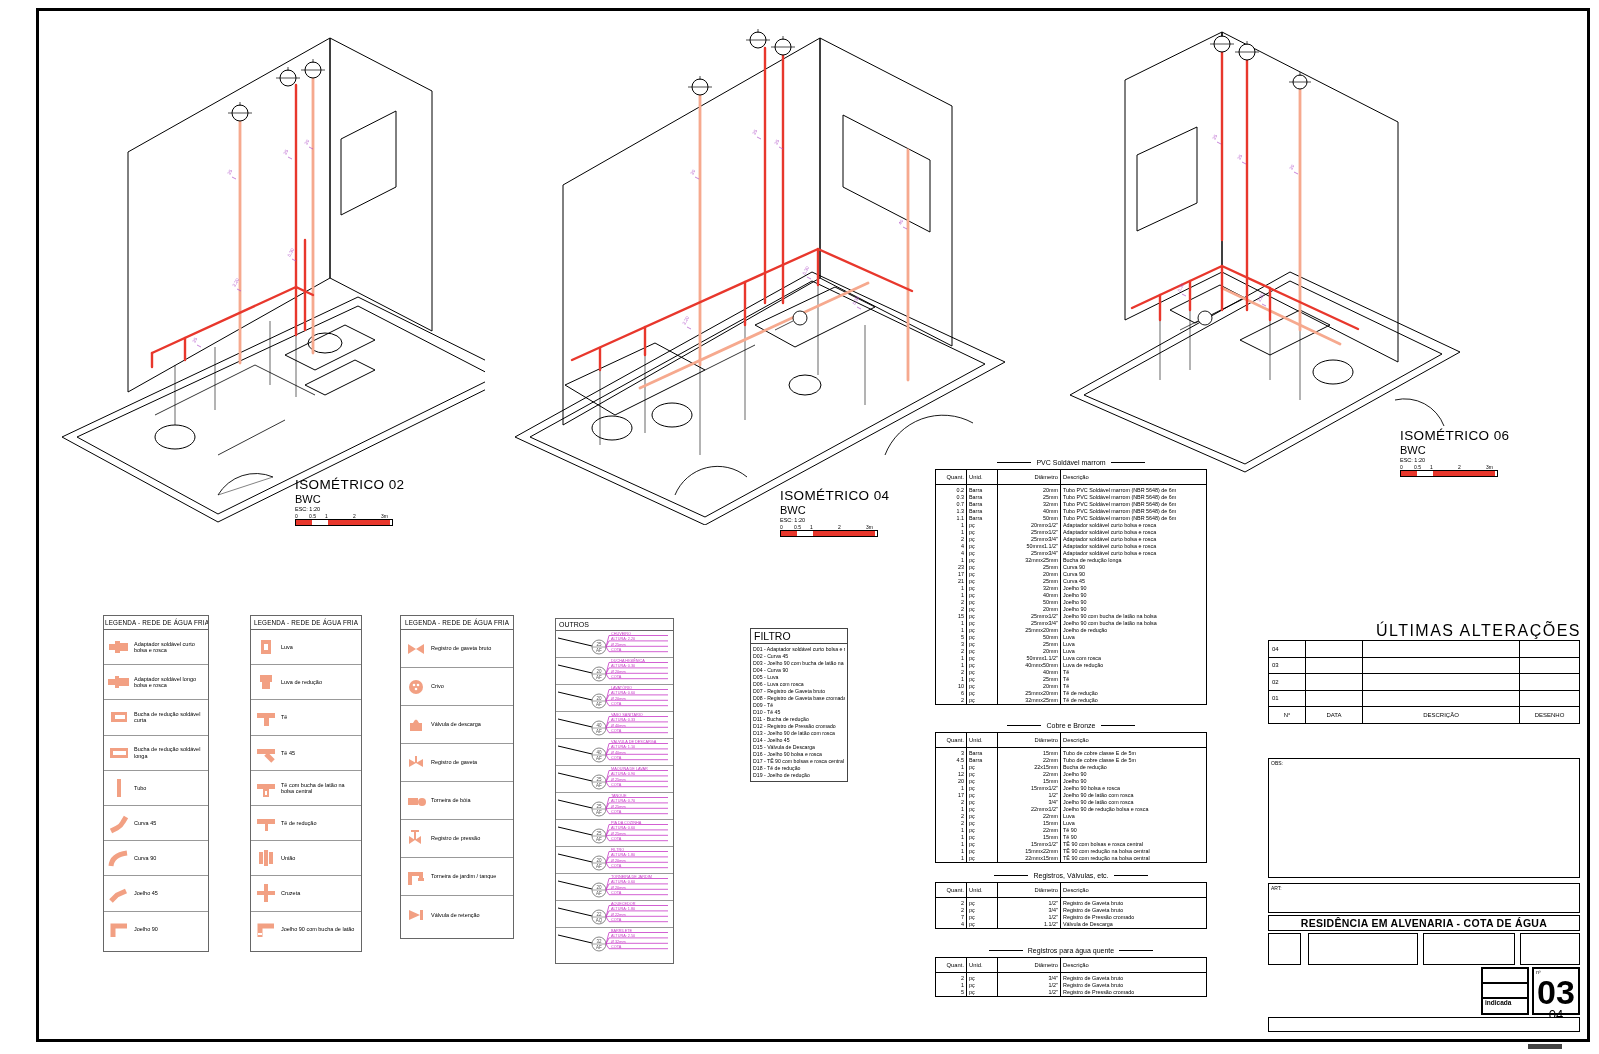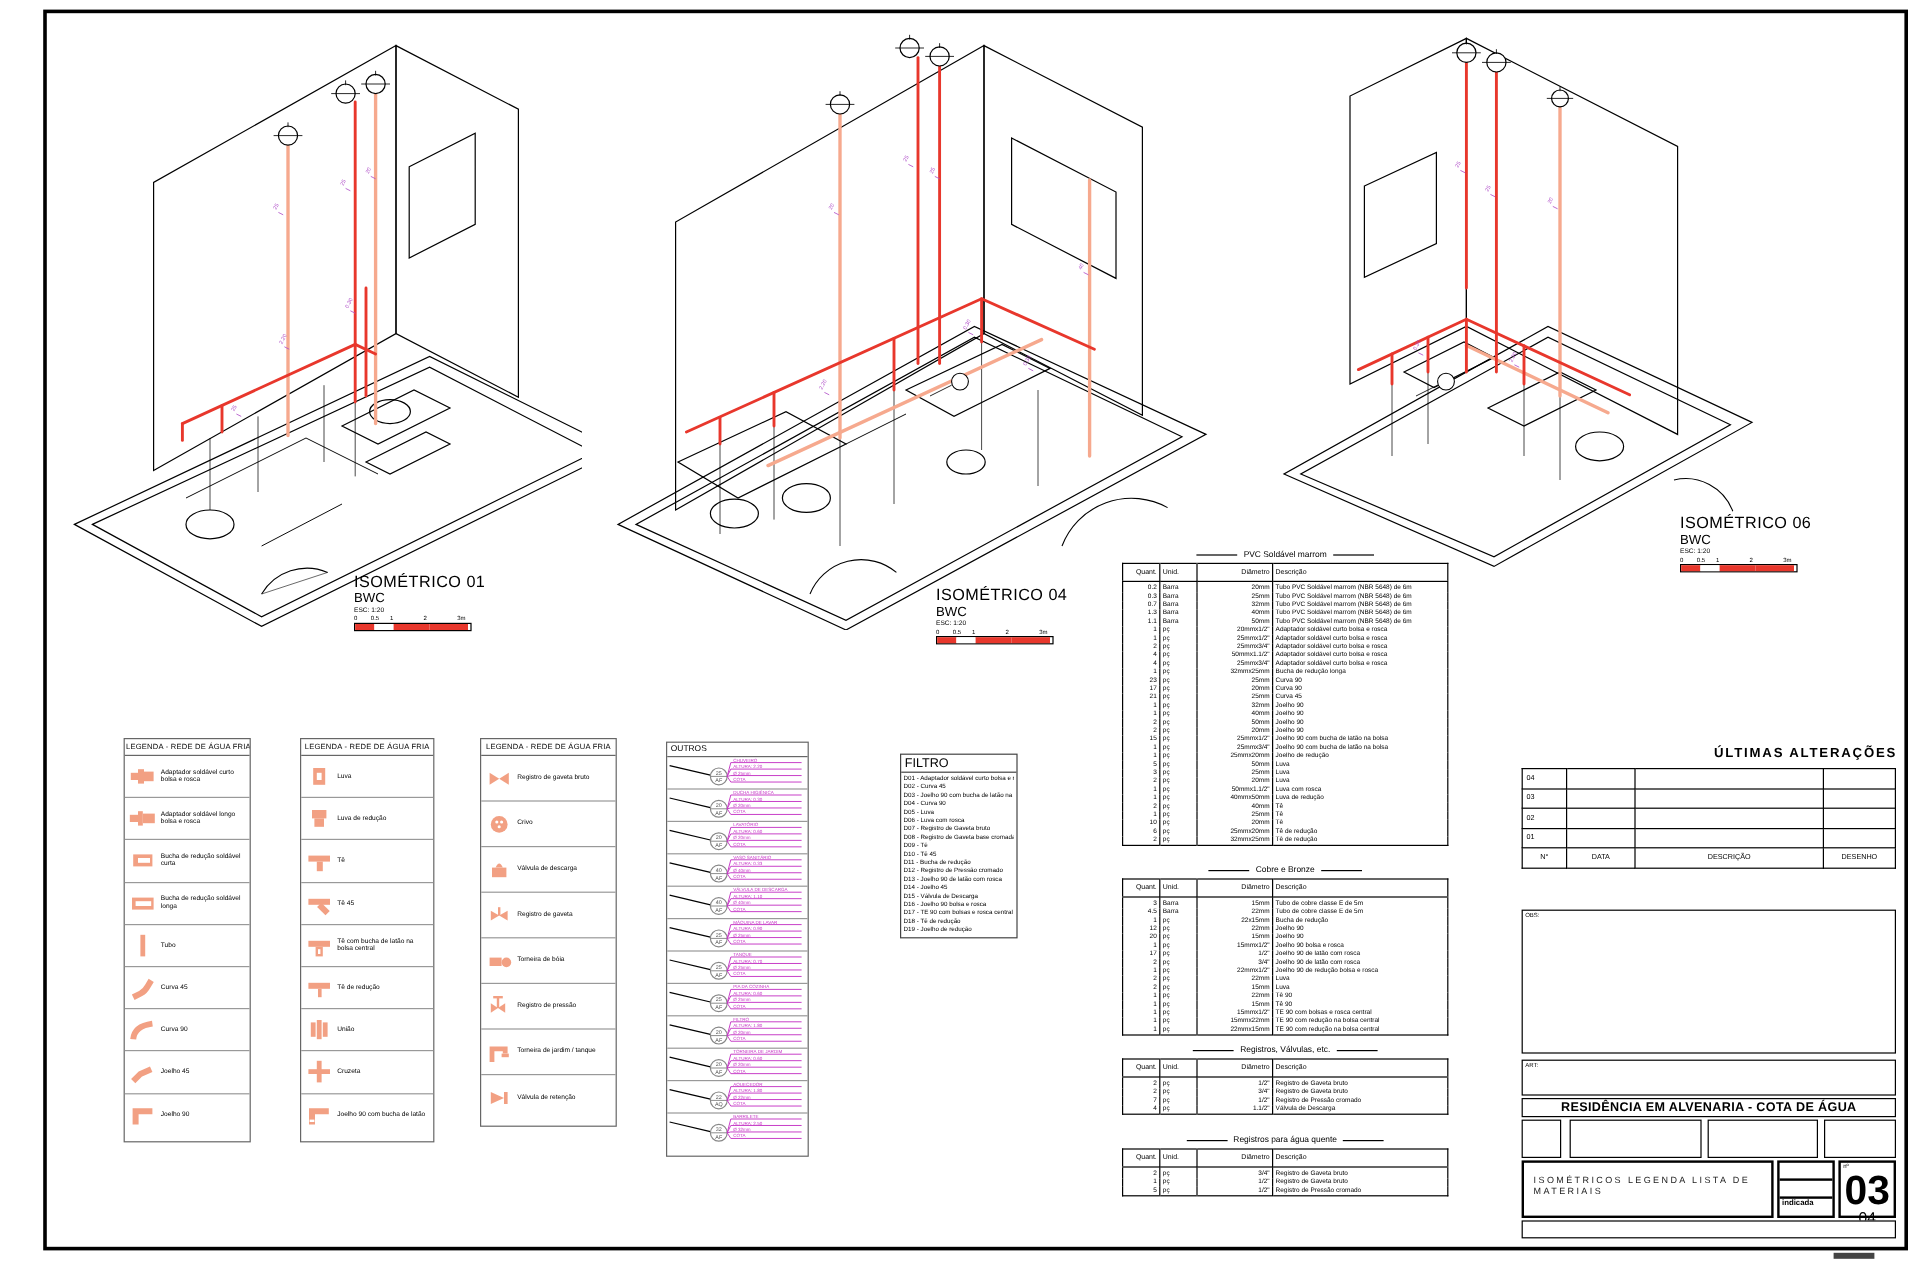--- a/index.html
+++ b/index.html
@@ -49,21 +49,21 @@
                 border-right:1px solid #000;padding:2px 2px;height:10px;}
   .mat-table td{font-size:5.4px;border-right:1px solid #000;padding:0 2px;height:7px;line-height:7px;
                 white-space:nowrap;overflow:hidden;}
   .mat-table .c-q{width:26px;text-align:right;}
   .mat-table .c-u{width:26px;}
   .mat-table .c-d{width:58px;text-align:right;}
   .mat-table .c-x{border-right:none;}
   .mat-table tbody tr:first-child td{padding-top:2px;}
 
   
-  .rev-title{position:absolute;font-weight:bold;font-size:11px;letter-spacing:1.5px;
+  .rev-title{position:absolute;font-weight:normal;font-size:16px;letter-spacing:1.5px;
              right:18px;white-space:nowrap;}
   .rev-table{border-collapse:collapse;width:100%;background:#fff;}
   .rev-table td{border:1px solid #000;font-size:6px;height:15.5px;padding:0 3px;}
   .rev-table .num{width:30px;}
   .rev-table .dat{width:50px;text-align:center;}
   .rev-table .des{width:150px;text-align:center;}
   .rev-table .dwg{text-align:center;}
 
   .block{position:absolute;border:1px solid #000;background:#fff;box-sizing:border-box;}
   .block2{position:absolute;border:2px solid #000;background:#fff;box-sizing:border-box;}
@@ -127,21 +127,21 @@
         <text x="252" y="120" font-size="4.5" fill="#b050c8" transform="rotate(-62 252 120)">20</text>
         <line x1="254" y1="122" x2="258" y2="124" stroke="#b050c8" stroke-width="0.7"></line>
         <text x="180" y="262" font-size="4.5" fill="#b050c8" transform="rotate(-62 180 262)">2.20</text>
         <line x1="182" y1="264" x2="186" y2="266" stroke="#b050c8" stroke-width="0.7"></line>
         <text x="235" y="232" font-size="4.5" fill="#b050c8" transform="rotate(-62 235 232)">0.30</text>
         <line x1="237" y1="234" x2="241" y2="236" stroke="#b050c8" stroke-width="0.7"></line>
         <text x="140" y="318" font-size="4.5" fill="#b050c8" transform="rotate(-62 140 318)">25</text>
         <line x1="142" y1="320" x2="146" y2="322" stroke="#b050c8" stroke-width="0.7"></line>
       </svg>
     <div class="iso-label" style="left:240px;top:452px">
-      <div class="iso-name">ISOMÉTRICO 01</div>
+      <div class="iso-name">ISOMÉTRICO 02</div>
       <div class="iso-sub">BWC</div>
       <div class="iso-esc">ESC: 1:20</div>
       <div class="scalebar">
           <div class="sb-ticks">
             <span style="left: 0px;">0</span>
             <span style="left: 14px;">0.5</span>
             <span style="left: 30px;">1</span>
             <span style="left: 58px;">2</span>
             <span style="left: 86px;">3m</span>
           </div>
@@ -1230,23 +1230,20 @@
   </div>
 
   <div class="block" style="left:1268px;top:915px;width:312px;height:16px">
     <div class="tb-main-title">RESIDÊNCIA EM ALVENARIA - COTA DE ÁGUA</div>
   </div>
   <div class="block" style="left:1268px;top:933px;width:33px;height:32px"></div>
   <div class="block" style="left:1308px;top:933px;width:110px;height:32px"></div>
   <div class="block" style="left:1423px;top:933px;width:92px;height:32px"></div>
   <div class="block" style="left:1520px;top:933px;width:60px;height:32px"></div>
 
-  <div class="block2" style="left:1268px;top:967px;width:210px;height:48px">
-    <div class="tb-content">ISOMÉTRICOS   LEGENDA   LISTA DE MATERIAIS</div>
-  </div>
   <div class="block2" style="left:1481px;top:967px;width:48px;height:48px;padding:0">
     <div class="stamp-cell"></div>
     <div class="stamp-cell"></div>
     <div class="stamp-cell"><span class="stamp-val">indicada</span></div>
   </div>
   <div class="block2" style="left:1532px;top:967px;width:48px;height:48px">
     <div class="tiny-label" style="padding:0 2px">nº</div>
     <div class="tb-sheet-num">03</div>
     <div class="tb-sheet-total">04</div>
   </div>

